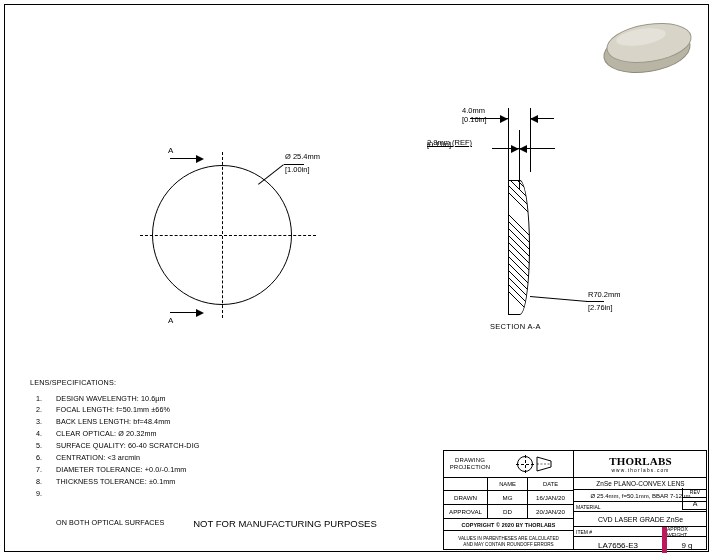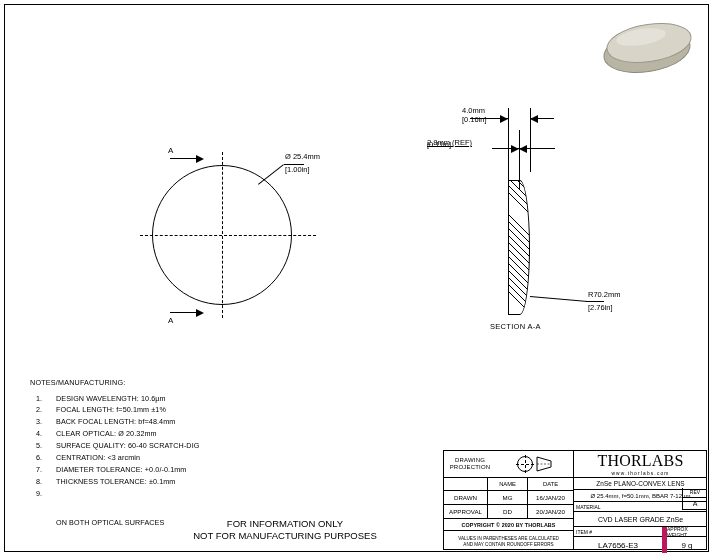--- a/index.html
+++ b/index.html
@@ -333,22 +333,22 @@
 
   #logo-cell {
     height: 26px;
     border-bottom: 1px solid #000;
     display: flex;
     flex-direction: column;
     align-items: center;
     justify-content: center;
   }
   #logo-text {
-    font-size: 16px;
-    font-weight: normal;
+    font-size: 11px;
+    font-weight: bold;
     letter-spacing: .2px;
     font-family: "Liberation Serif", serif;
   }
   #logo-sub {
     font-size: 4.8px;
     letter-spacing: 1.2px;
     margin-top: 1px;
   }
   .desc-row {
     height: 11px;
@@ -464,37 +464,36 @@
 
     <div class="leader" style="left:100px; top:196px; width:58px; transform: rotate(5deg);"></div>
     <div class="hline" style="left:156px; top:201px; width:18px;"></div>
     <div class="dim-text" style="left:158px; top:190px;">R70.2mm</div>
     <div class="dim-text" style="left:158px; top:203px;">[2.76in]</div>
 
     <div class="sec-caption" style="left:60px; top:222px;">SECTION A-A</div>
   </div>
 
   <div id="notes">
-    <div class="notes-title">NOTES/MANUFACTURING:</div>
+    <div class="notes-title">LENS/SPECIFICATIONS:</div>
     <ol>
       <li><span class="num">1.</span><span>DESIGN WAVELENGTH: 10.6µm</span></li>
-      <li><span class="num">2.</span><span>FOCAL LENGTH: f=50.1mm ±1%</span></li>
-      <li><span class="num">3.</span><span>BACK FOCAL LENGTH: bf=48.4mm</span></li>
+      <li><span class="num">2.</span><span>FOCAL LENGTH: f=50.1mm ±66%</span></li>
+      <li><span class="num">3.</span><span>BACK LENS LENGTH: bf=48.4mm</span></li>
       <li><span class="num">4.</span><span>CLEAR OPTICAL: Ø 20.32mm</span></li>
       <li><span class="num">5.</span><span>SURFACE QUALITY: 60-40 SCRATCH-DIG</span></li>
       <li><span class="num">6.</span><span>CENTRATION: &lt;3 arcmin</span></li>
       <li><span class="num">7.</span><span>DIAMETER TOLERANCE: +0.0/-0.1mm</span></li>
       <li><span class="num">8.</span><span>THICKNESS TOLERANCE: ±0.1mm</span></li>
       <li><span class="num">9.</span></li>
     </ol>
     <div class="sub-line">ON BOTH OPTICAL SURFACES</div>
   </div>
 
   <div id="disclaimer">
-    <div>FOR INFORMATION ONLY</div>
     <div>NOT FOR MANUFACTURING PURPOSES</div>
   </div>
 
   <div id="title-block">
 
     <div id="tb-left">
       <div id="proj-row">
         <div id="proj-label">
           <div>DRAWING</div>
           <div>PROJECTION</div>

